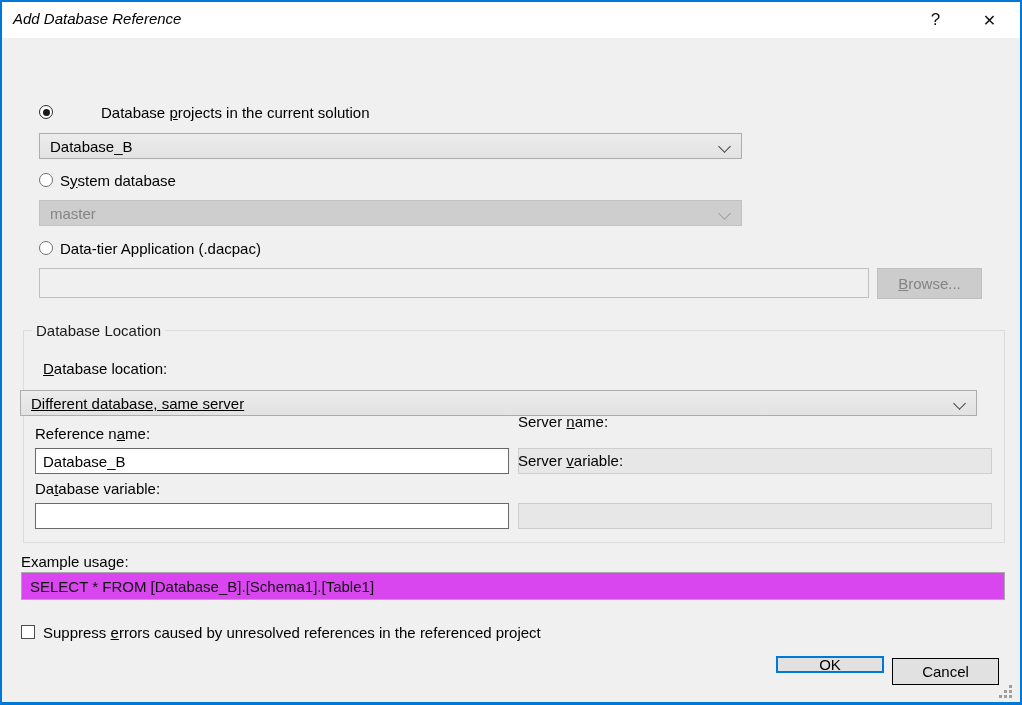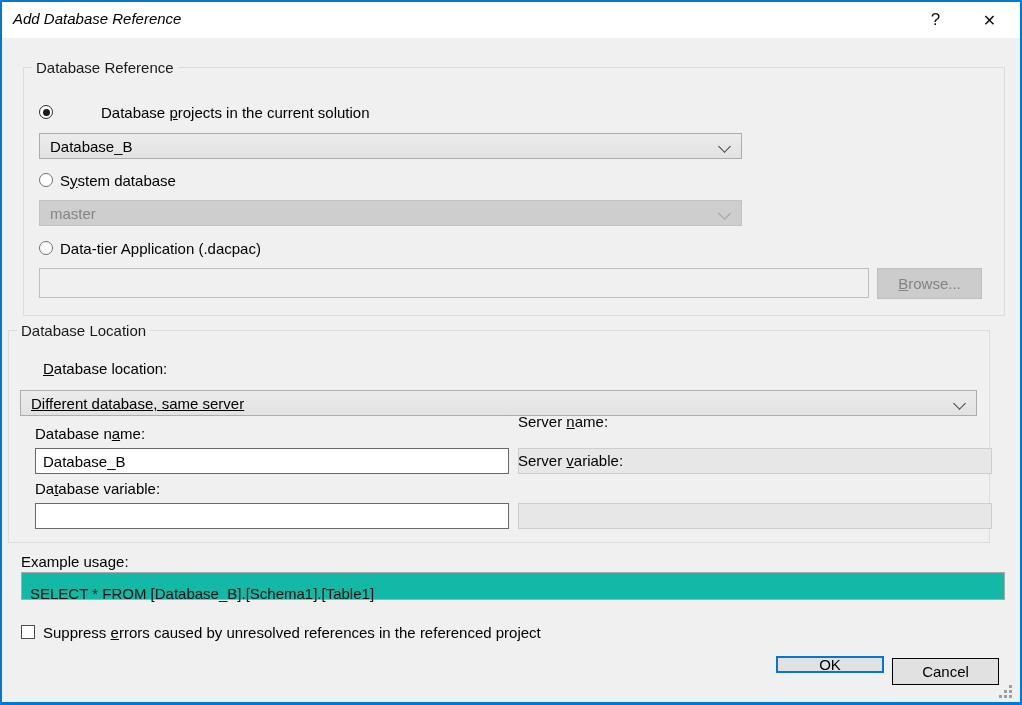--- a/index.html
+++ b/index.html
@@ -34,43 +34,40 @@
   .combo .chev{position:absolute;right:12px;top:8px;width:8px;height:8px;border-right:1.5px solid #3c3c3c;border-bottom:1.5px solid #3c3c3c;transform:rotate(45deg);}
   .combo.disabled{background:#cecece;border-color:#c2c2c2;color:#858585;align-items:center;}
   .combo.disabled .chev{border-color:#9d9d9d;}
   
   .textfield{position:absolute;box-sizing:border-box;height:26px;background:#fff;border:1px solid #696969;font-family:"Liberation Sans",sans-serif;font-size:15px;color:#000;padding:0 7px;outline:none;}
   .textfield.disabled{background:#e7e7e7;border-color:#cecece;}
   .textfield.dacpac{background:#f0f0f0;border-color:#bfbfbf;height:30px;}
   .field-label{position:absolute;color:#000;}
   .ak{text-decoration:underline;}
   
-  .example-box{position:absolute;box-sizing:border-box;background:#14b8a6;border:1px solid #a9a9a9;display:flex;align-items:flex-start;padding:12px 8px;color:#111;}
+  .example-box{position:absolute;box-sizing:border-box;background:#d946ef;border:1px solid #a9a9a9;display:flex;align-items:center;padding:12px 8px;color:#111;}
   
   .btn{position:absolute;box-sizing:border-box;background:#e1e1e1;border:1px solid #000000;display:flex;align-items:center;justify-content:center;font-size:15px;color:#000;cursor:default;}
   .btn.default{border:2px solid #0078d7;}
   .btn.disabled{background:#cccccc;border-color:#bfbfbf;color:#838383;}
   
   .grip{position:absolute;right:18px;bottom:4px;width:3px;height:3px;background:#9e9e9e;
         box-shadow:5px 0 #9e9e9e,10px 0 #9e9e9e,5px -5px #9e9e9e,10px -5px #9e9e9e,10px -10px #9e9e9e;}
 </style>
 </head>
 <body>
 
 <div id="dialog">
 
   <div class="titlebar">
     <span class="title-text">Add Database Reference</span>
     <div class="tb-btn tb-help">?</div>
     <div class="tb-btn tb-close">✕</div>
   </div>
 
-  <div class="groupbox" style="left:21px;top:65px;width:980px;height:247px;">
-    <span class="group-label">Database Reference</span>
-  </div>
 
   <div class="radio-row" style="left:37px;top:101px;gap:48px;">
     <span class="radio-circle selected">
         <span class="radio-dot"></span>
       </span>
     <span><span>Database </span><span class="ak">p</span><span>rojects in the current solution</span></span>
   </div>
 
   <div class="combo" style="left:37px;top:131px;width:703px;">
     <span>Database_B</span>
@@ -91,32 +88,32 @@
     <span class="radio-circle"></span>
     <span><span>Data-tier Application (.dacpac)</span><span class="ak"></span><span></span></span>
   </div>
 
   <input class="textfield dacpac" style="left: 37px; top: 266px; width: 830px;" disabled="" value="">
 
   <div class="btn disabled" style="left:875px;top:266px;width:105px;height:31px;">
     <span><span></span><span class="ak">B</span><span>rowse...</span></span>
   </div>
 
-  <div class="groupbox" style="left:6px;top:328px;width:980px;height:211px;">
+  <div class="groupbox" style="left:21px;top:328px;width:980px;height:211px;">
     <span class="group-label">Database Location</span>
   </div>
 
   <span class="field-label" style="left:41px;top:358px;"><span></span><span class="ak">D</span><span>atabase location:</span></span>
 
   <div class="combo" style="left:18px;top:388px;width:957px;text-decoration:underline;">
     <span>Different database, same server</span>
     <span class="chev"></span>
   </div>
 
-  <span class="field-label" style="left:33px;top:423px;"><span>Database n</span><span class="ak">a</span><span>me:</span></span>
+  <span class="field-label" style="left:33px;top:423px;"><span>Reference n</span><span class="ak">a</span><span>me:</span></span>
   <span class="field-label" style="left:516px;top:411px;"><span>Server </span><span class="ak">n</span><span>ame:</span></span>
 
   <input class="textfield" style="left: 33px; top: 446px; width: 474px;" value="Database_B">
   <input class="textfield disabled" style="left: 516px; top: 446px; width: 474px;" disabled="" value="">
 
   <span class="field-label" style="left:33px;top:478px;"><span>Da</span><span class="ak">t</span><span>abase variable:</span></span>
   <span class="field-label" style="left:516px;top:450px;"><span>Server </span><span class="ak">v</span><span>ariable:</span></span>
 
   <input class="textfield" style="left: 33px; top: 501px; width: 474px;" value="">
   <input class="textfield disabled" style="left: 516px; top: 501px; width: 474px;" disabled="" value="">

